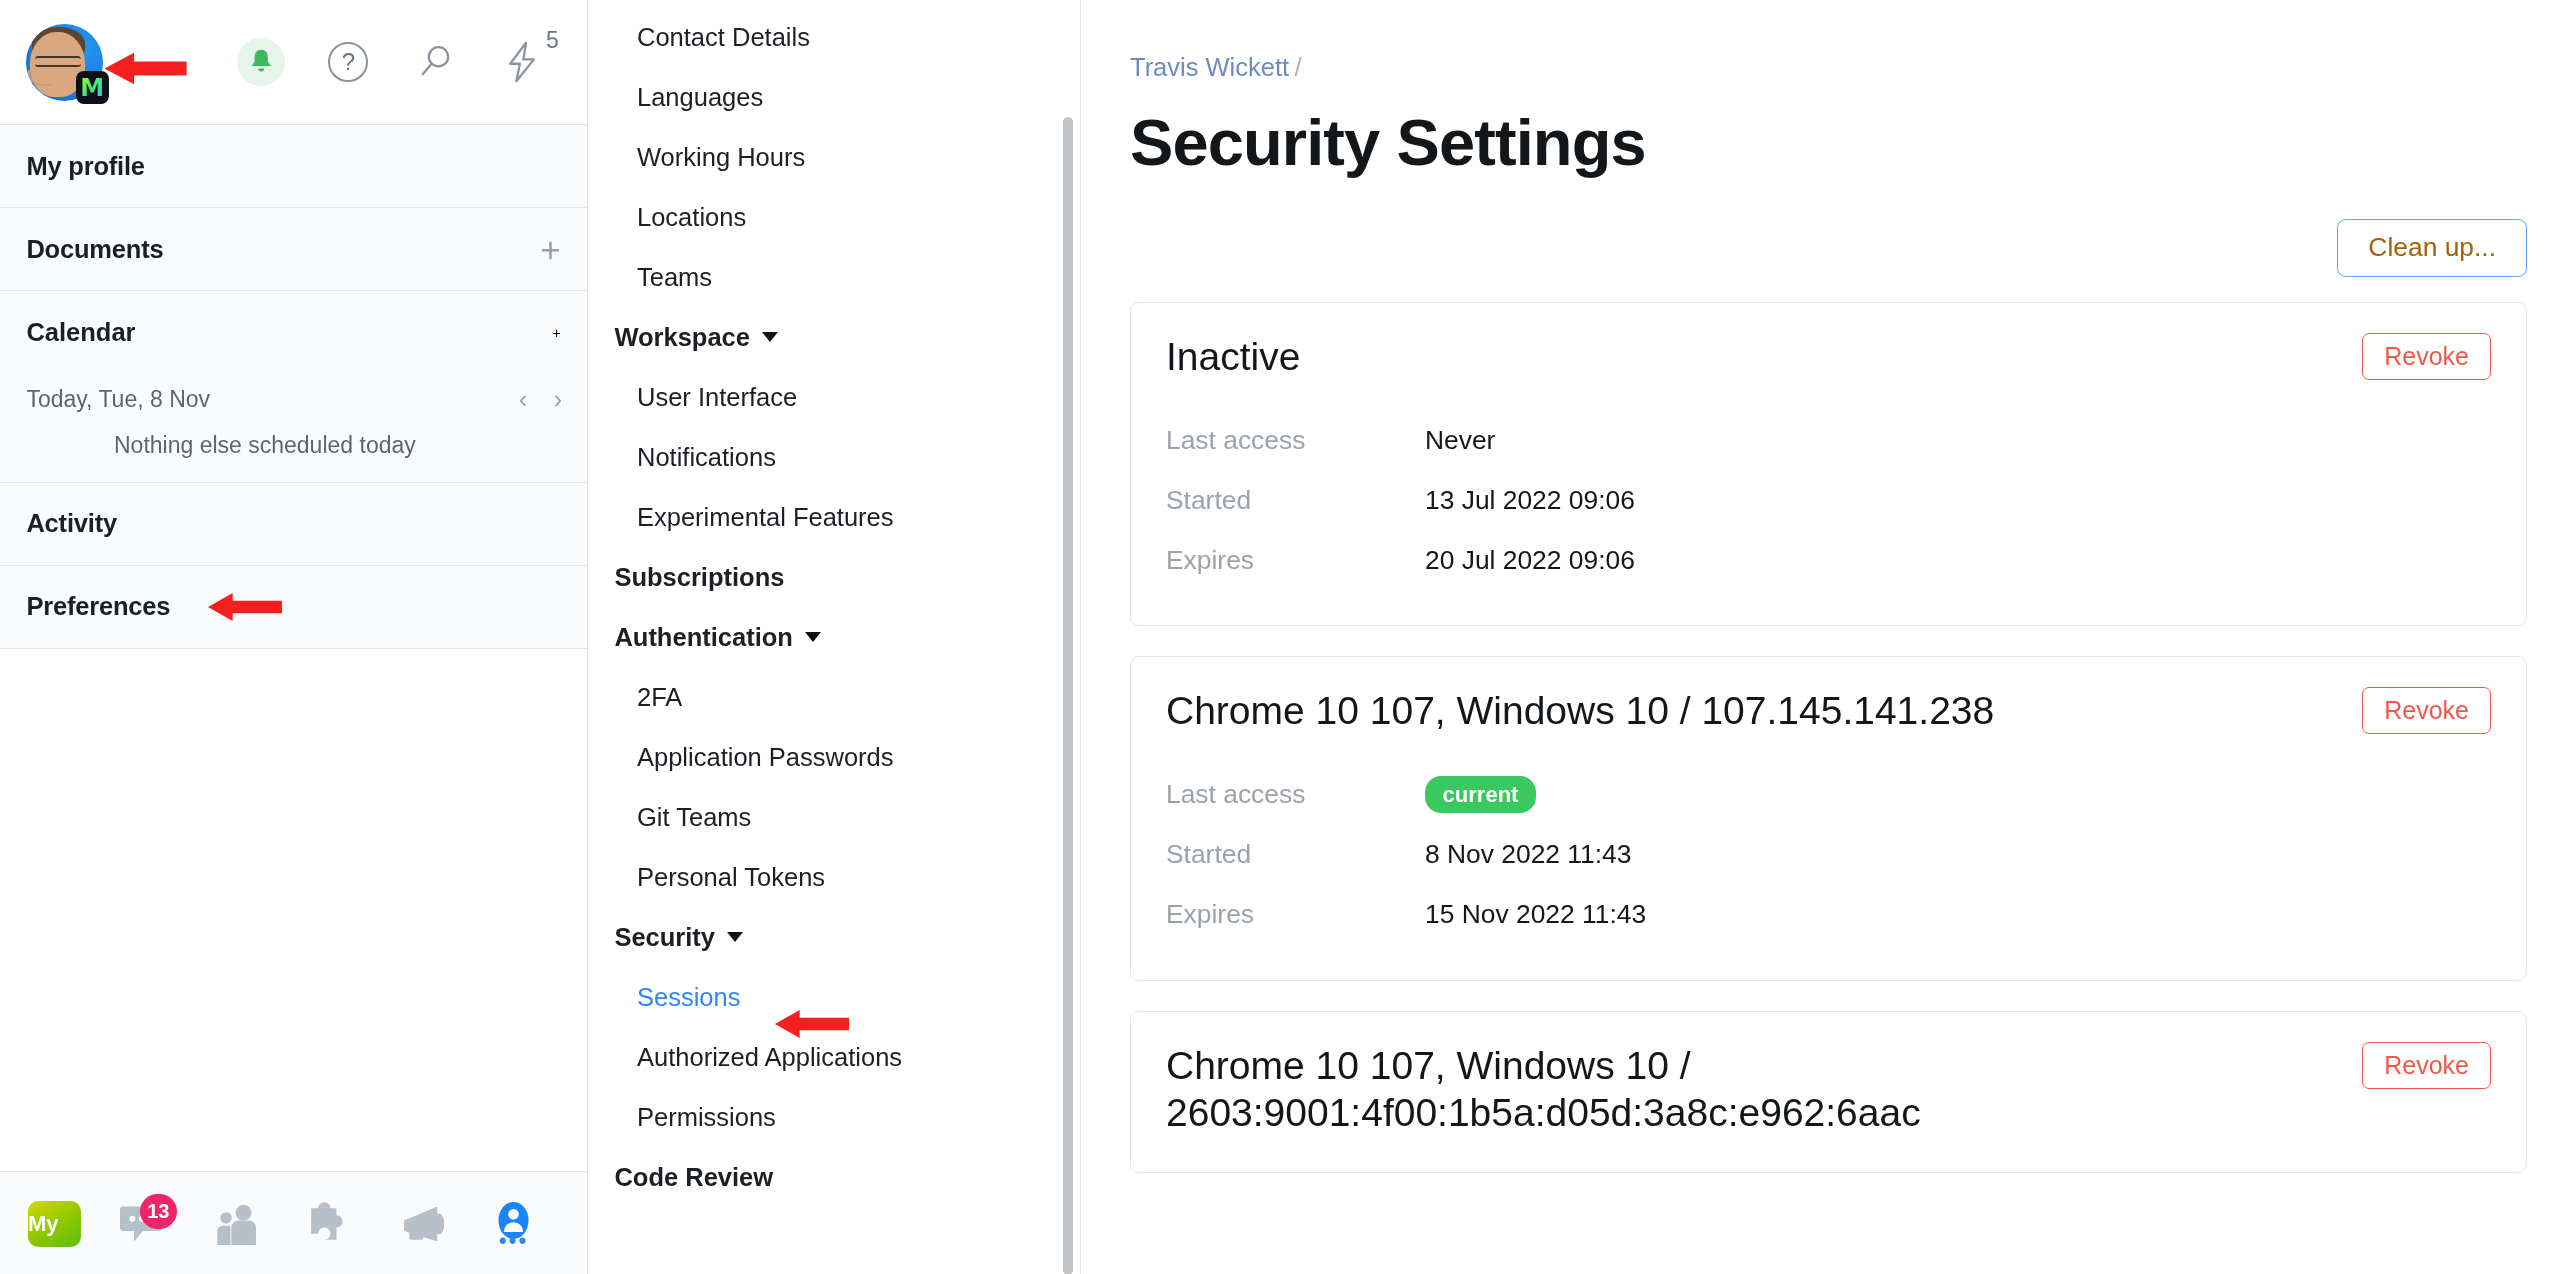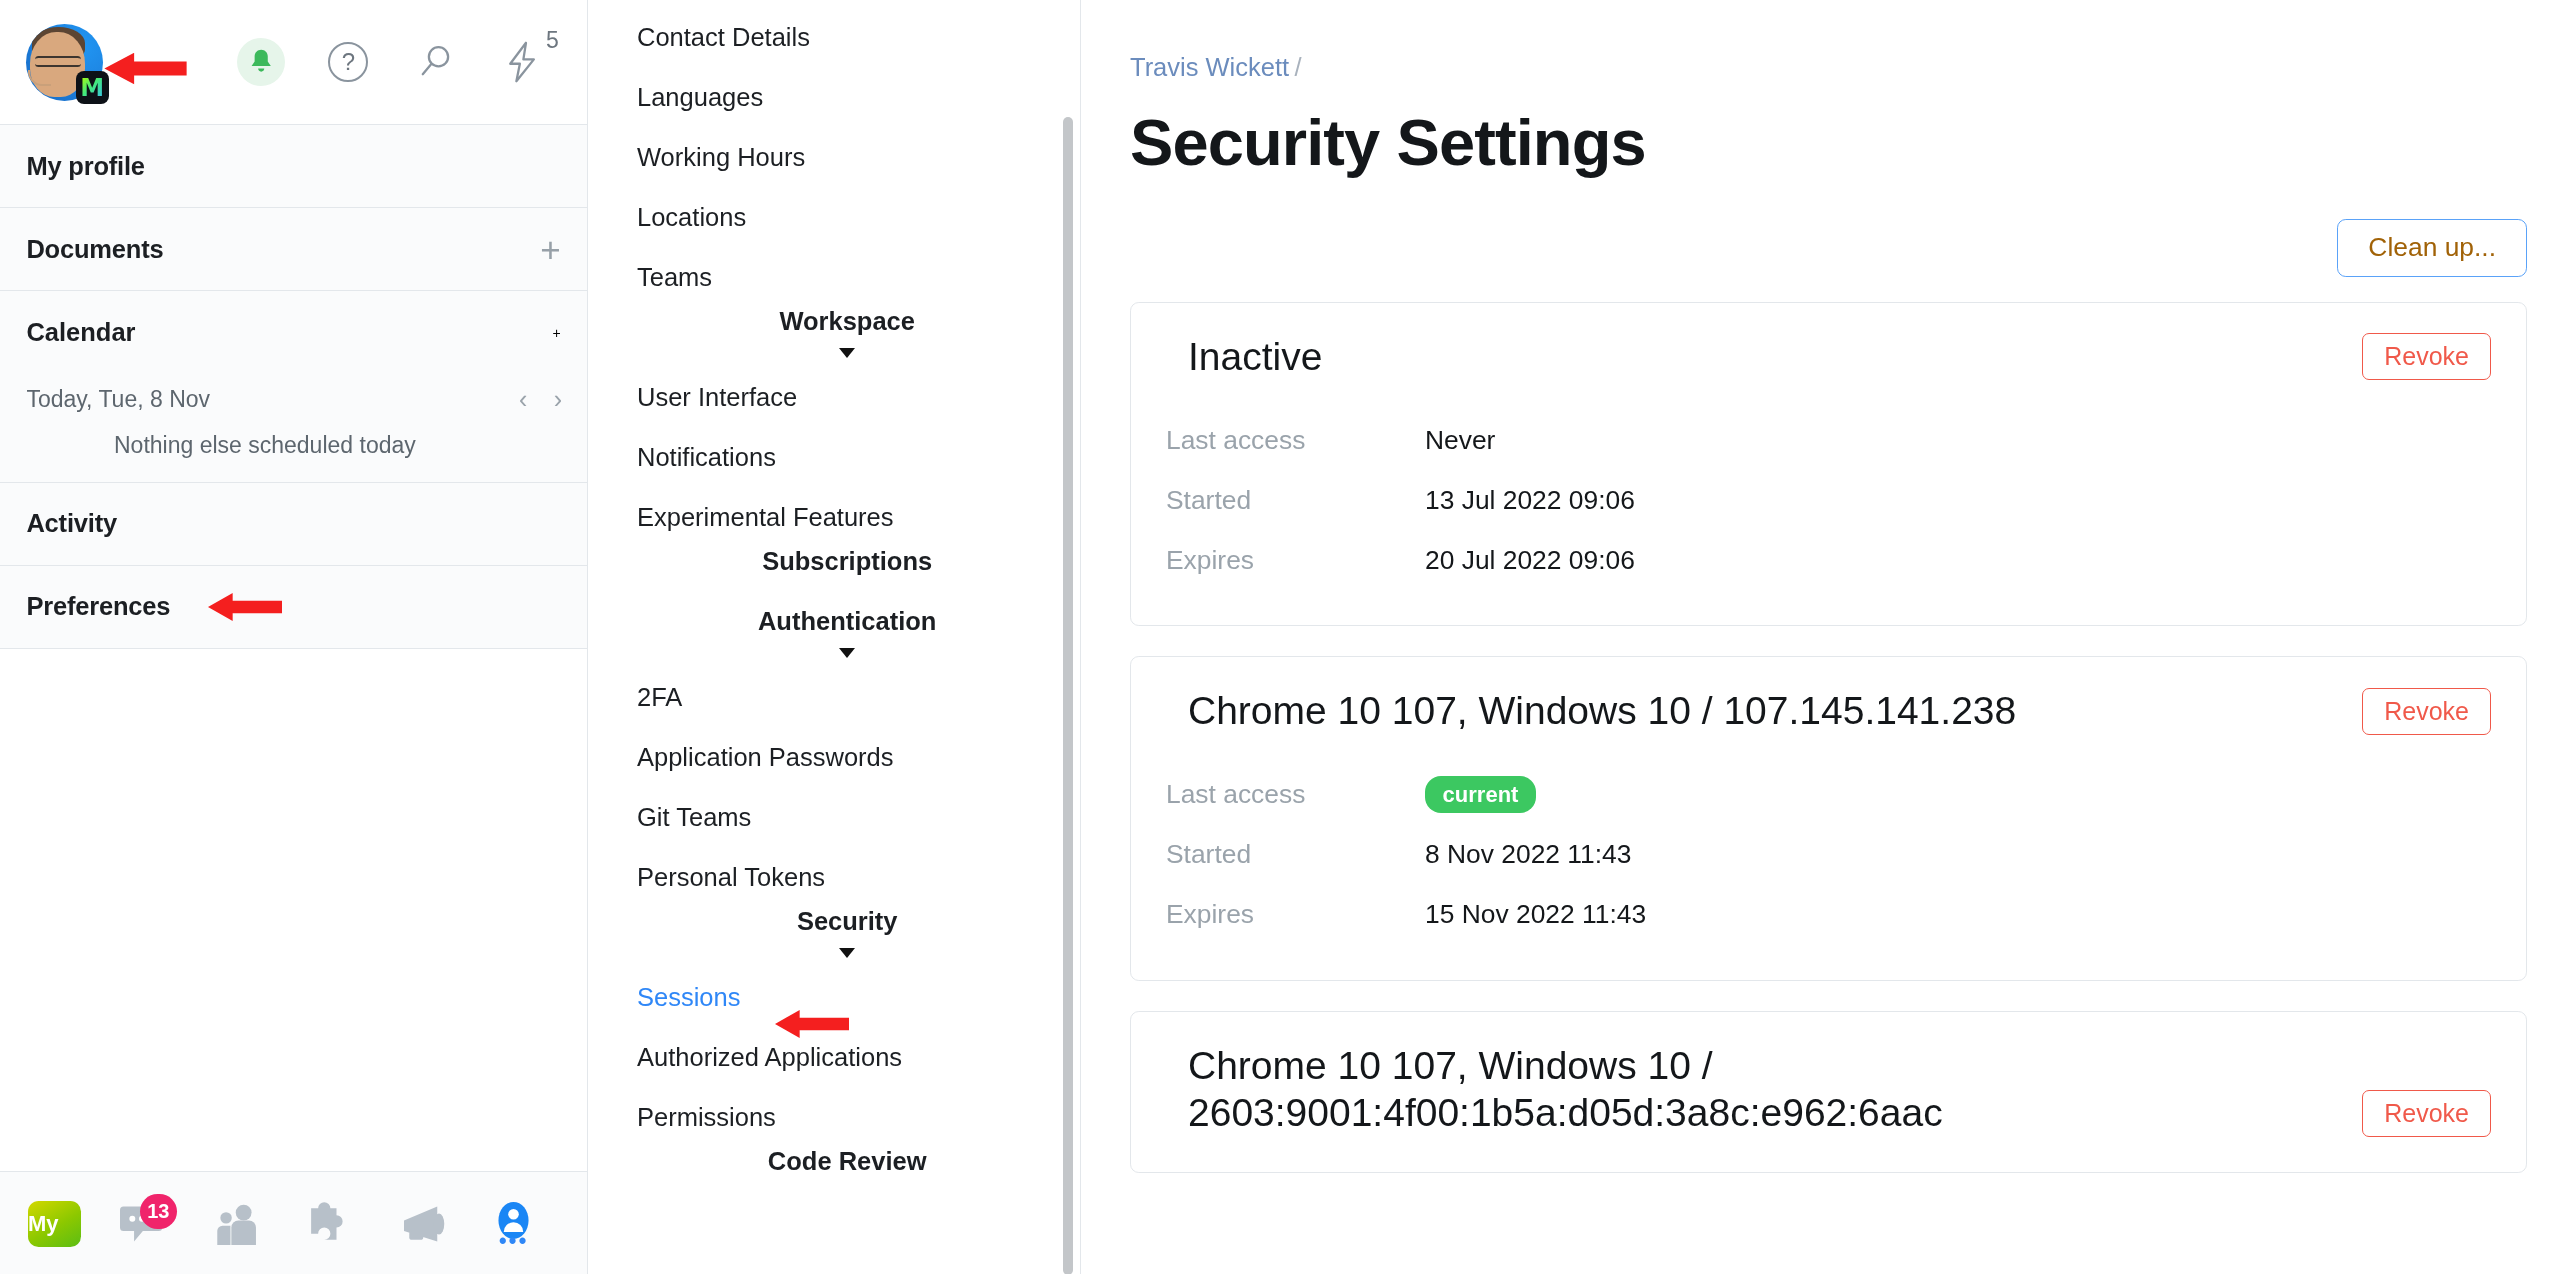--- a/index.html
+++ b/index.html
@@ -146,21 +146,21 @@
 
   
   .nav-col {
     width: 493px; height: 1275px; background: #ffffff;
     border-right: 1.8px solid #e3e7eb;
     position: relative; flex: none; overflow: hidden;
     padding-top: 7px;
   }
   .nav-item { height: 60px; display: flex; align-items: center; font-size: 25.5px; color: #1c1f23; }
   .nav-item.child { padding-left: 49px; font-weight: 400; }
-  .nav-item.group { padding-left: 26.4px; font-weight: 700; gap: 12.3px; flex-direction: column; }
+  .nav-item.group { padding-left: 26.4px; font-weight: 700; gap: 12.3px; }
   .nav-item.active { color: #2f87f7; }
   .caret { width: 0; height: 0; border-left: 8.8px solid transparent; border-right: 8.8px solid transparent; border-top: 10.6px solid #111; display:inline-block; }
   .nav-scrollbar {
     position: absolute; right: 7px; top: 117px;
     width: 9.7px; height: 1158px; border-radius: 5.3px; background: #c3c6c9;
   }
   .arrow-sessions { position: absolute; left: 187px; top: 1009px; width: 74px; height: 30px; }
 
   
   .main {
@@ -175,21 +175,21 @@
   .btn-cleanup {
     border: 1.8px solid #5aa2f8; color: #a16207; background: #fff;
     border-radius: 8.8px; font-size: 26.4px; padding: 12.3px 30px;
     font-family: "Liberation Sans", sans-serif; cursor: pointer;
   }
   .card {
     border: 1.8px solid #e3e7eb; border-radius: 8.8px;
     padding: 30px 35px 35px 35px; margin-bottom: 30px;
     background: #fff; position: relative;
   }
-  .card-head { display: flex; justify-content: space-between; align-items: flex-end; gap: 14px; margin-left: 22px; }
+  .card-head { display: flex; justify-content: space-between; align-items: flex-start; gap: 14px; }
   .card-title { font-size: 39px; font-weight: 400; color: #14171a; line-height: 1.22; max-width: 1303px; }
   .btn-revoke {
     border: 1.8px solid #f0594a; color: #f0594a; background: #fff;
     border-radius: 7px; font-size: 25px; padding: 8px 21px; flex: none;
     font-family: "Liberation Sans", sans-serif; cursor: pointer;
   }
   .kv { margin-top: 30px; }
   .kv-row { display: flex; align-items: center; height: 60px; gap: 28px; }
   .kv-key { width: 231px; font-size: 26.4px; color: #9aa3ab; }
   .kv-val { font-size: 26.4px; color: #14171a; }

